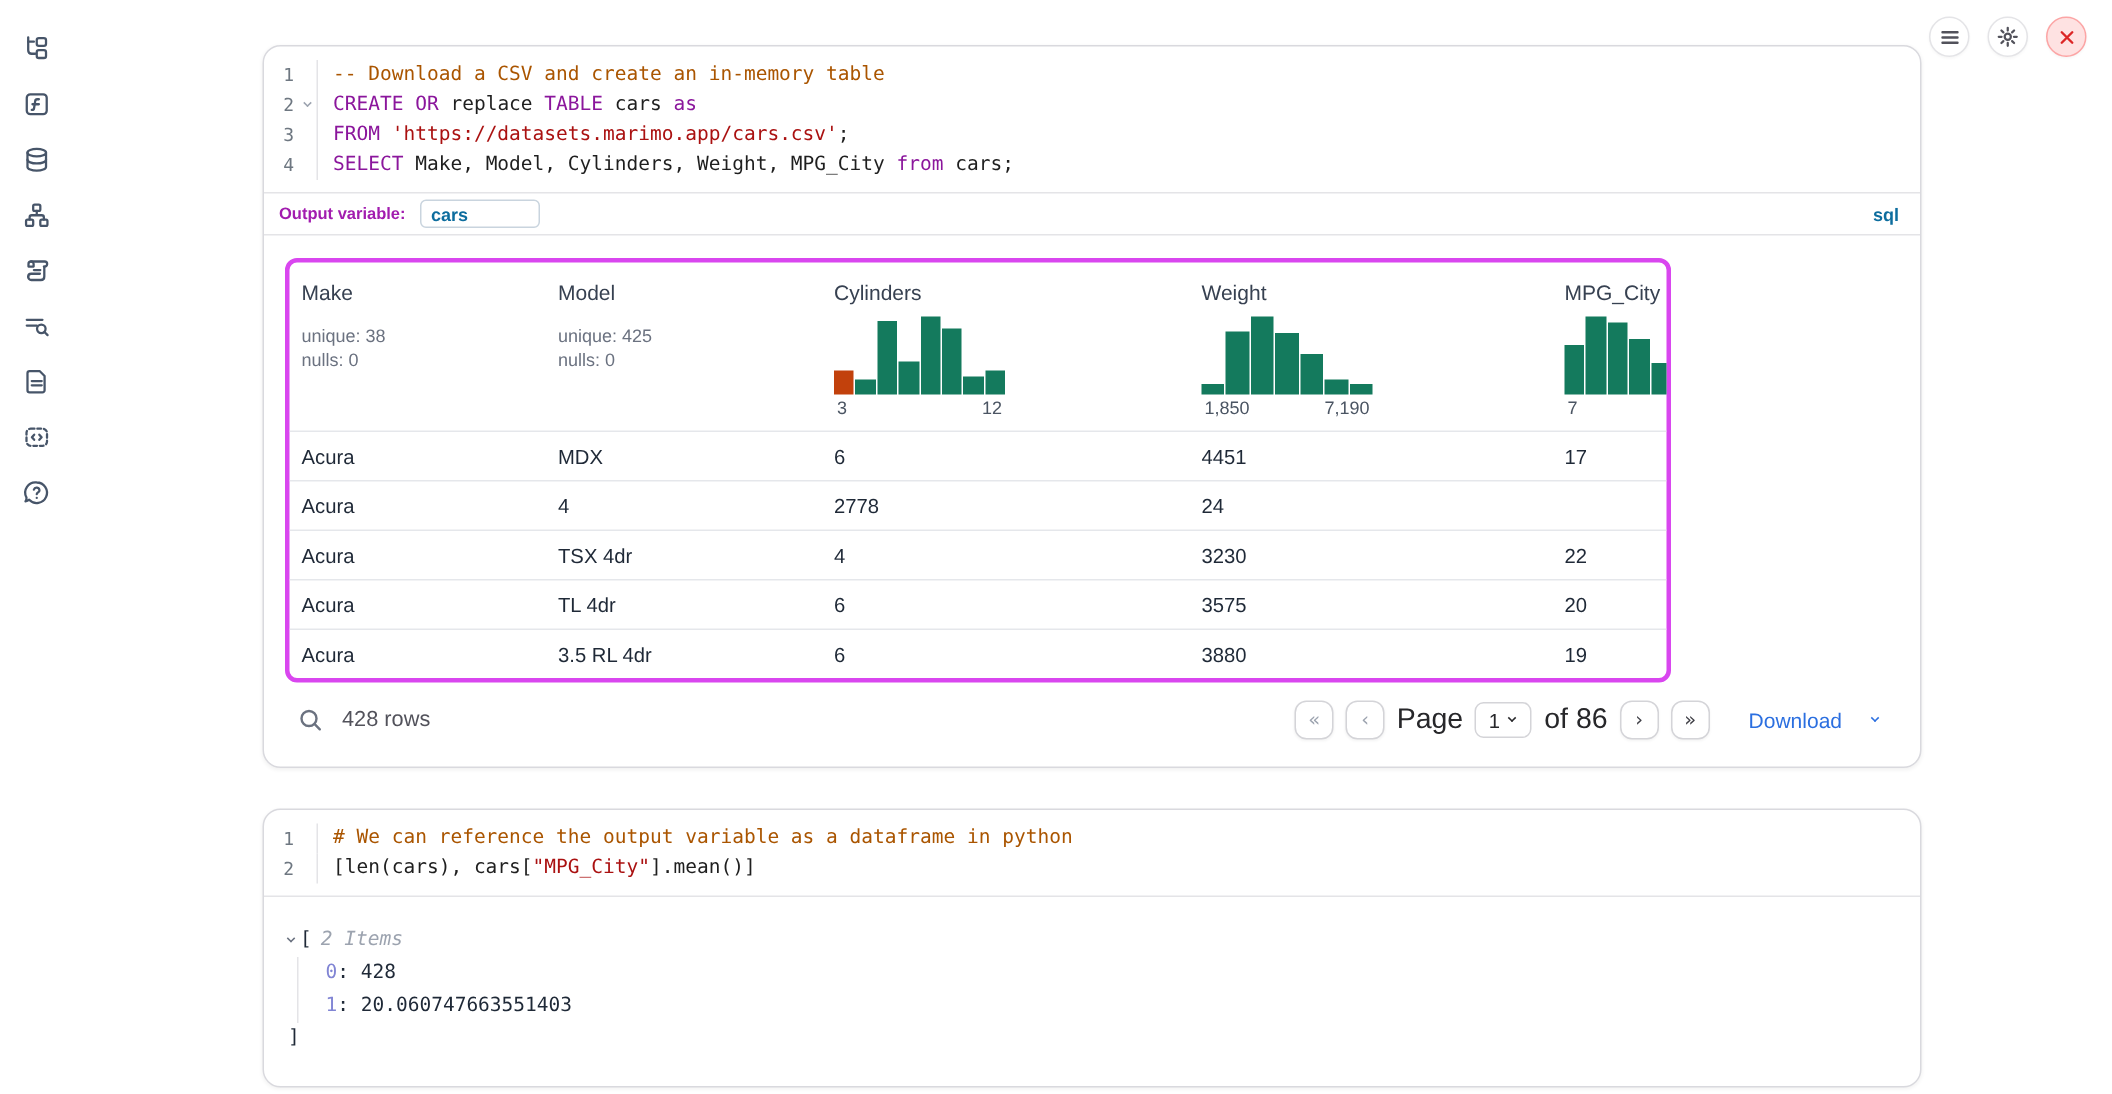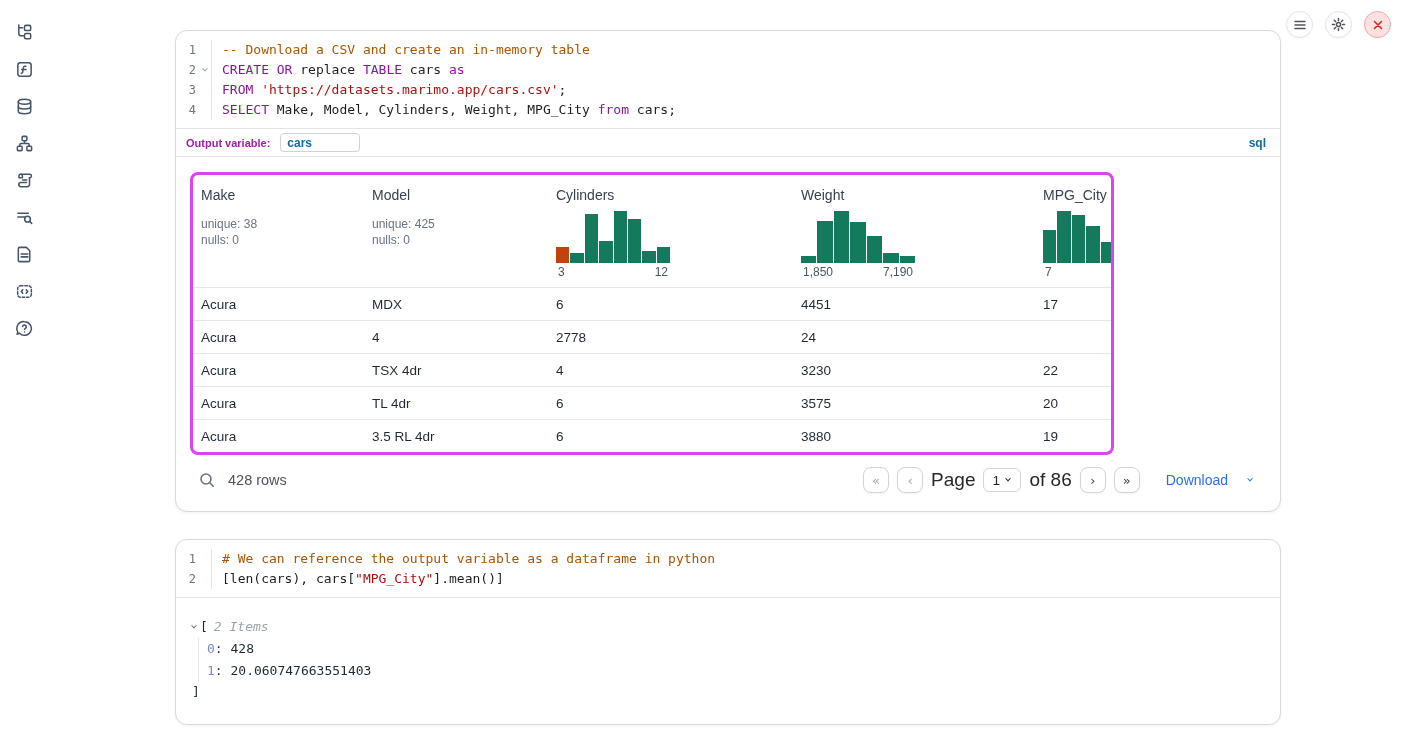--- a/index.html
+++ b/index.html
@@ -89,21 +89,21 @@
     font-size:14px; color:#2b6fe0; cursor:pointer; }
   .download .chev { border-color:#2b6fe0; }
 
   
   .tree { padding:18px 16px 22px 16px; font-family:"DejaVu Sans Mono", monospace;
     font-size:13px; color:#1f2937; }
   .tree-head { display:flex; align-items:center; line-height:22px; }
   .tree-chev { color:#6b7280; margin-right:4px; display:inline-flex; }
   .tree-bracket { color:#1f2937; }
   .tree-count { color:#9ca3af; font-style:italic; margin-left:6px; }
-  .tree-entries { border-left:1px solid #e4e4e7; margin-left:6px; padding-left:8px; }
+  .tree-entries { border-left:1px solid #e4e4e7; margin-left:6px; padding-left:18px; }
   .tree-row { line-height:22px; }
   .tree-idx { color:#8185d4; }
   .tree-close { line-height:20px; }
   .fold-chev { color:#9ca3af; }
 </style>
 </head>
 <body>
 
 <div class="sidebar">
   <div class="side-btn">

